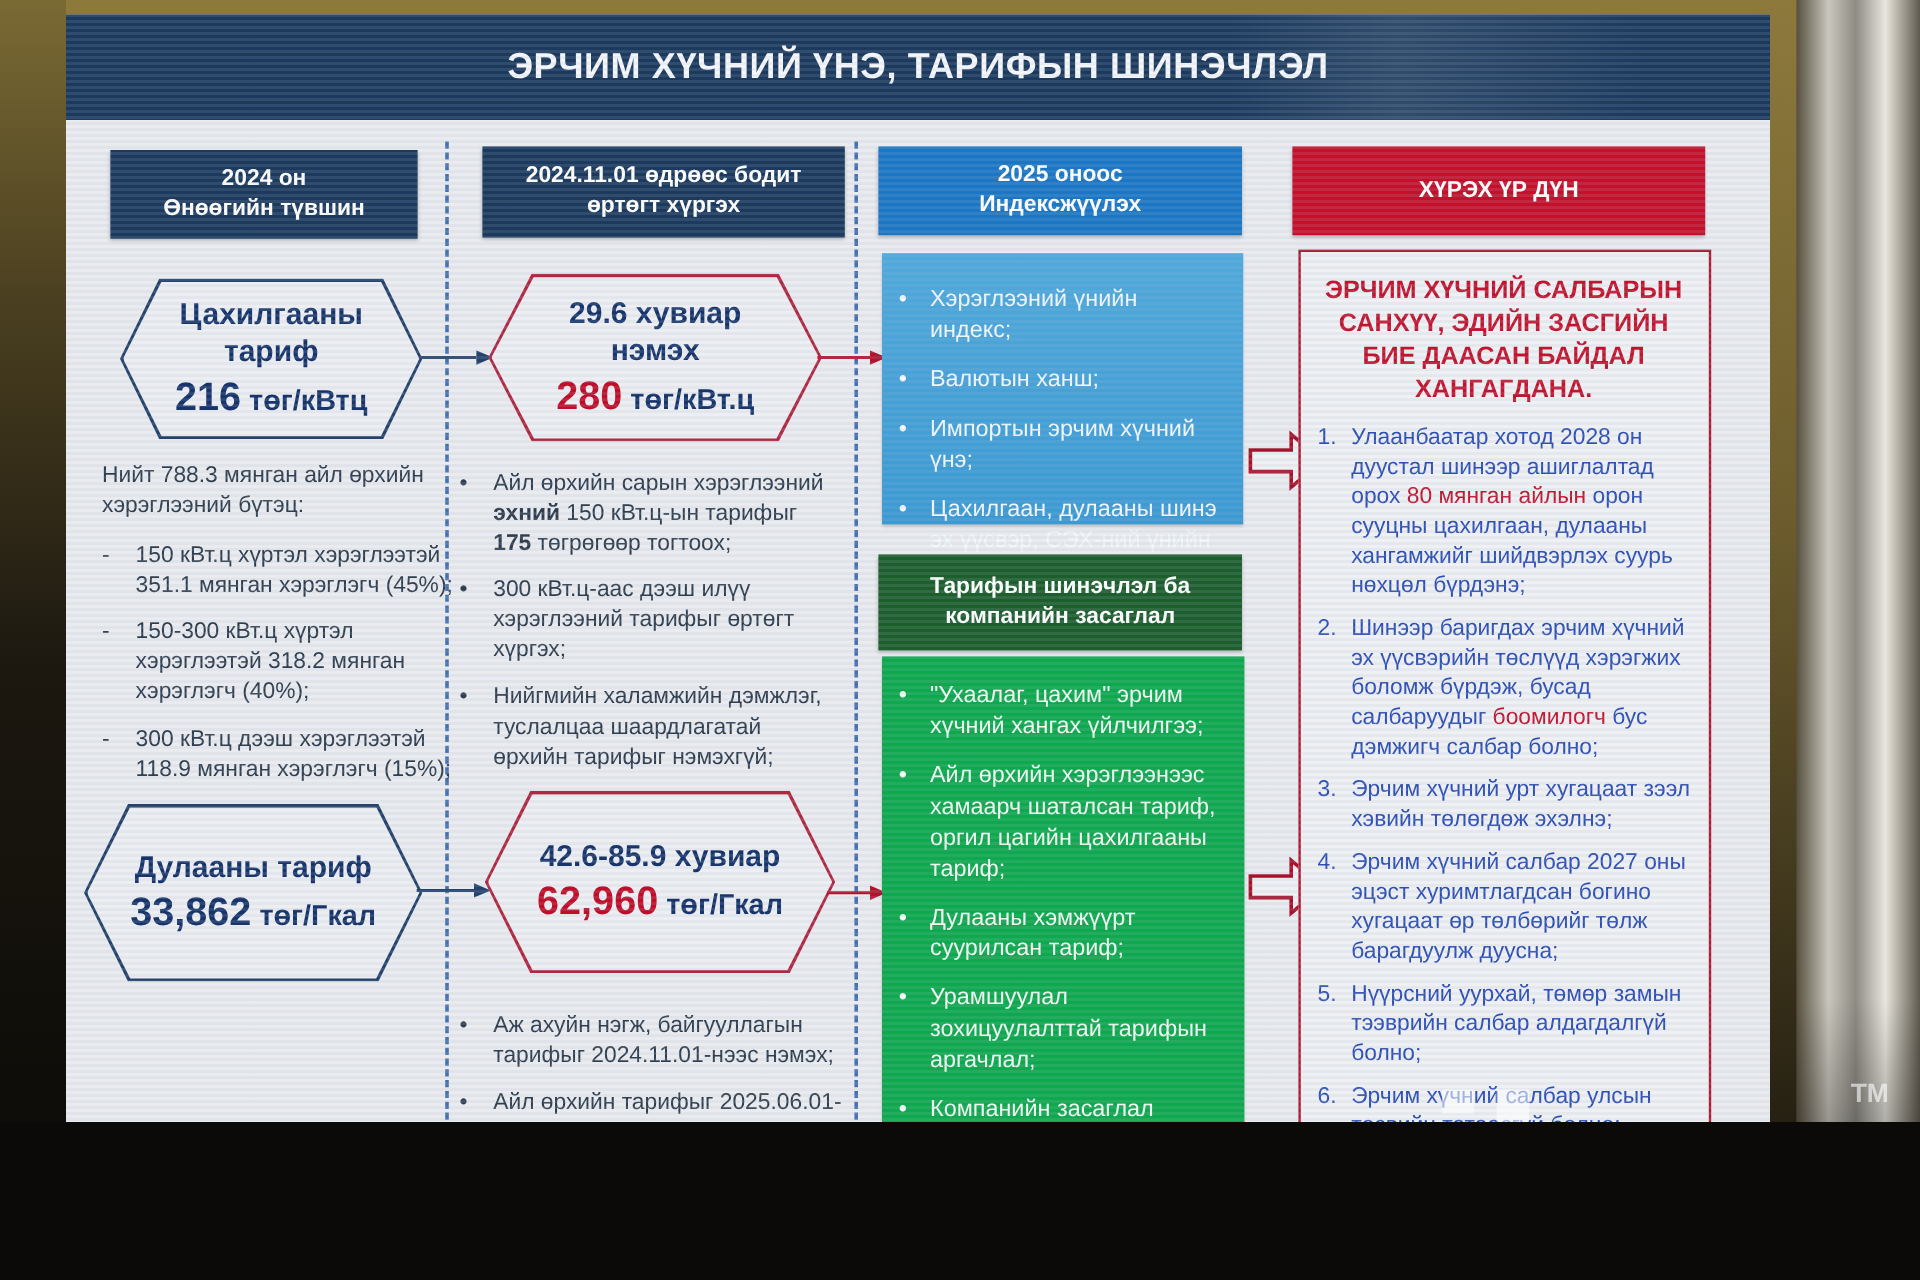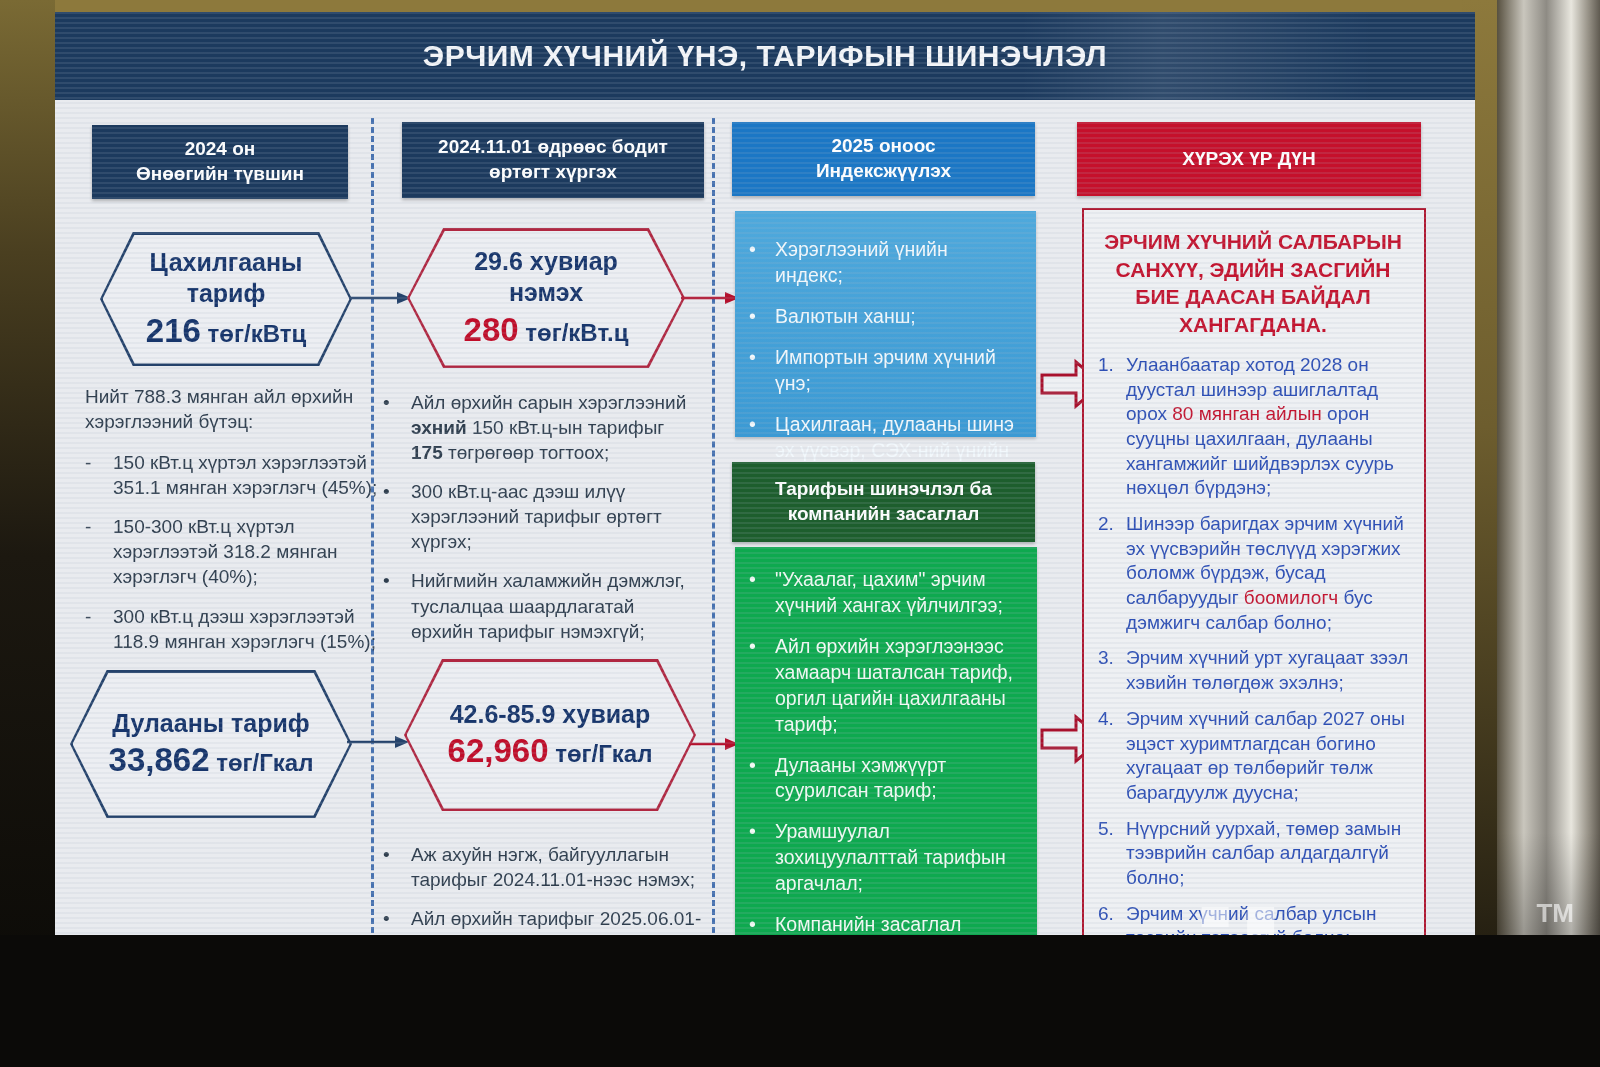--- a/index.html
+++ b/index.html
@@ -85,21 +85,21 @@
 
   .page-number{position:absolute;color:#3a3f46;font-size:21px;font-weight:bold;}
 
   
   .watermark{position:absolute;left:1062px;top:880px;width:520px;height:180px;display:flex;
     align-items:flex-end;pointer-events:none;}
   .wm-glyph{width:112px;height:112px;margin-right:14px;background:rgba(255,255,255,.52);
     clip-path:polygon(34% 0,100% 0,100% 100%,0 100%,0 34%,34% 34%);}
   .wm-text{color:rgba(255,255,255,.55);font-size:196px;font-weight:bold;letter-spacing:-9px;
     line-height:.78;}
-  .wm-tm{position:absolute;right:8px;top:18px;color:rgba(255,255,255,.6);font-size:26px;font-weight:bold;}
+  .wm-tm{position:absolute;right:8px;top:18px;color:rgba(255,255,255,.6);font-size:22px;font-weight:bold;}
 </style>
 </head>
 <body>
 
 <div id="stage">
 
   <div class="wall-top"></div>
   <div class="wall-right"></div>
   <div class="pillar"></div>
   <div class="screen-bottom"></div>

